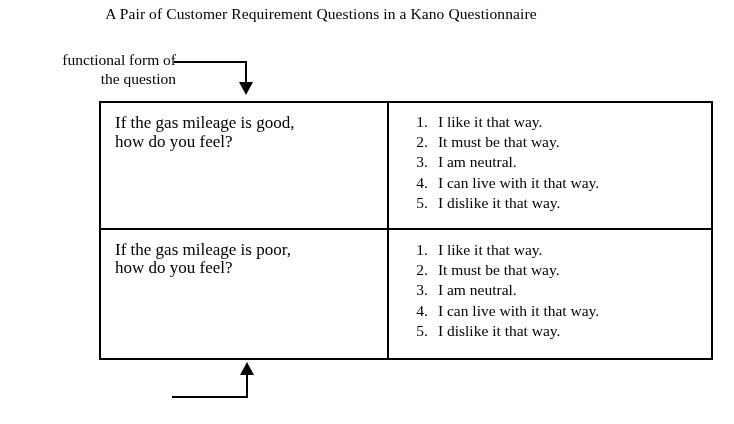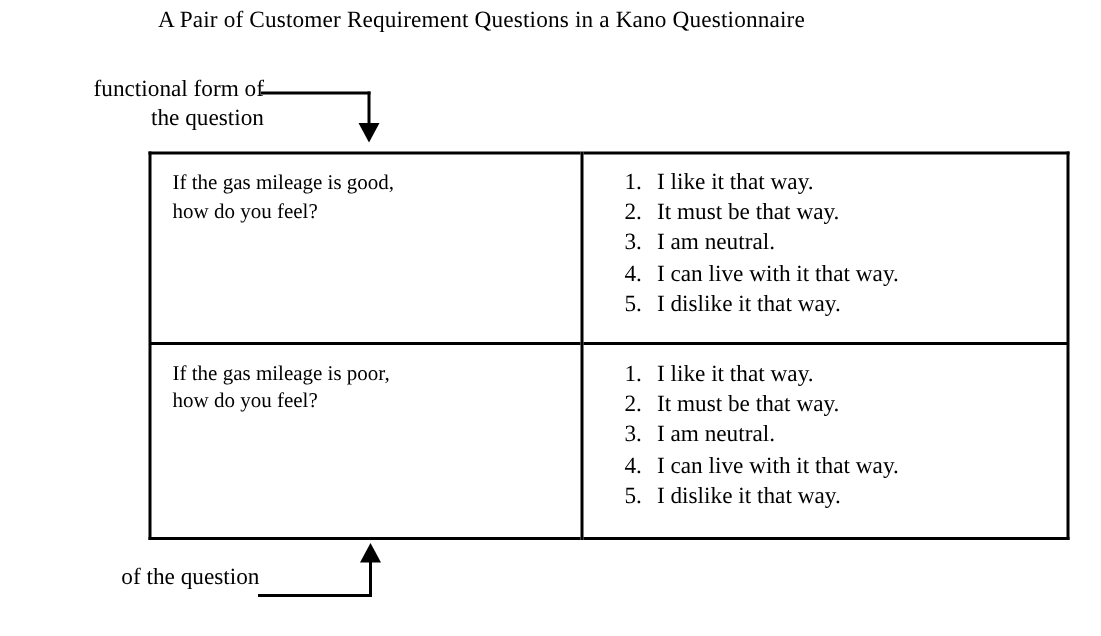--- a/index.html
+++ b/index.html
@@ -132,21 +132,21 @@
     width: 287px;
     border-right: 2px solid #000000 !important;
   }
   .col-answers {
     width: 323px;
   }
   .row-top td { height: 126px; }
   .row-bottom td { height: 129px; }
 
   .question-text {
-    font-size: 14px;
+    font-size: 17px;
     line-height: 18.5px;
     padding: 11px 16px 0 14px;
     white-space: nowrap;
   }
   .question-text .q-line { display: block; }
 
   .answer-list {
     list-style: none;
     margin: 0;
     padding: 9px 0 0 0;
@@ -173,21 +173,20 @@
 
 <div class="callout callout-top">
   <span class="line1">functional form of</span>
   <span class="line2">the question</span>
 </div>
 <div class="leader leader-top-h"></div>
 <div class="leader leader-top-v"></div>
 <div class="arrow-down"></div>
 
 <div class="callout callout-bottom">
-  <span class="line2">of the question</span>
 </div>
 <div class="leader leader-bot-h"></div>
 <div class="leader leader-bot-v"></div>
 <div class="arrow-up"></div>
 
 <table class="kano-table">
   <tbody>
     <tr class="row-top">
       <td class="col-question">
         <div class="question-text">

